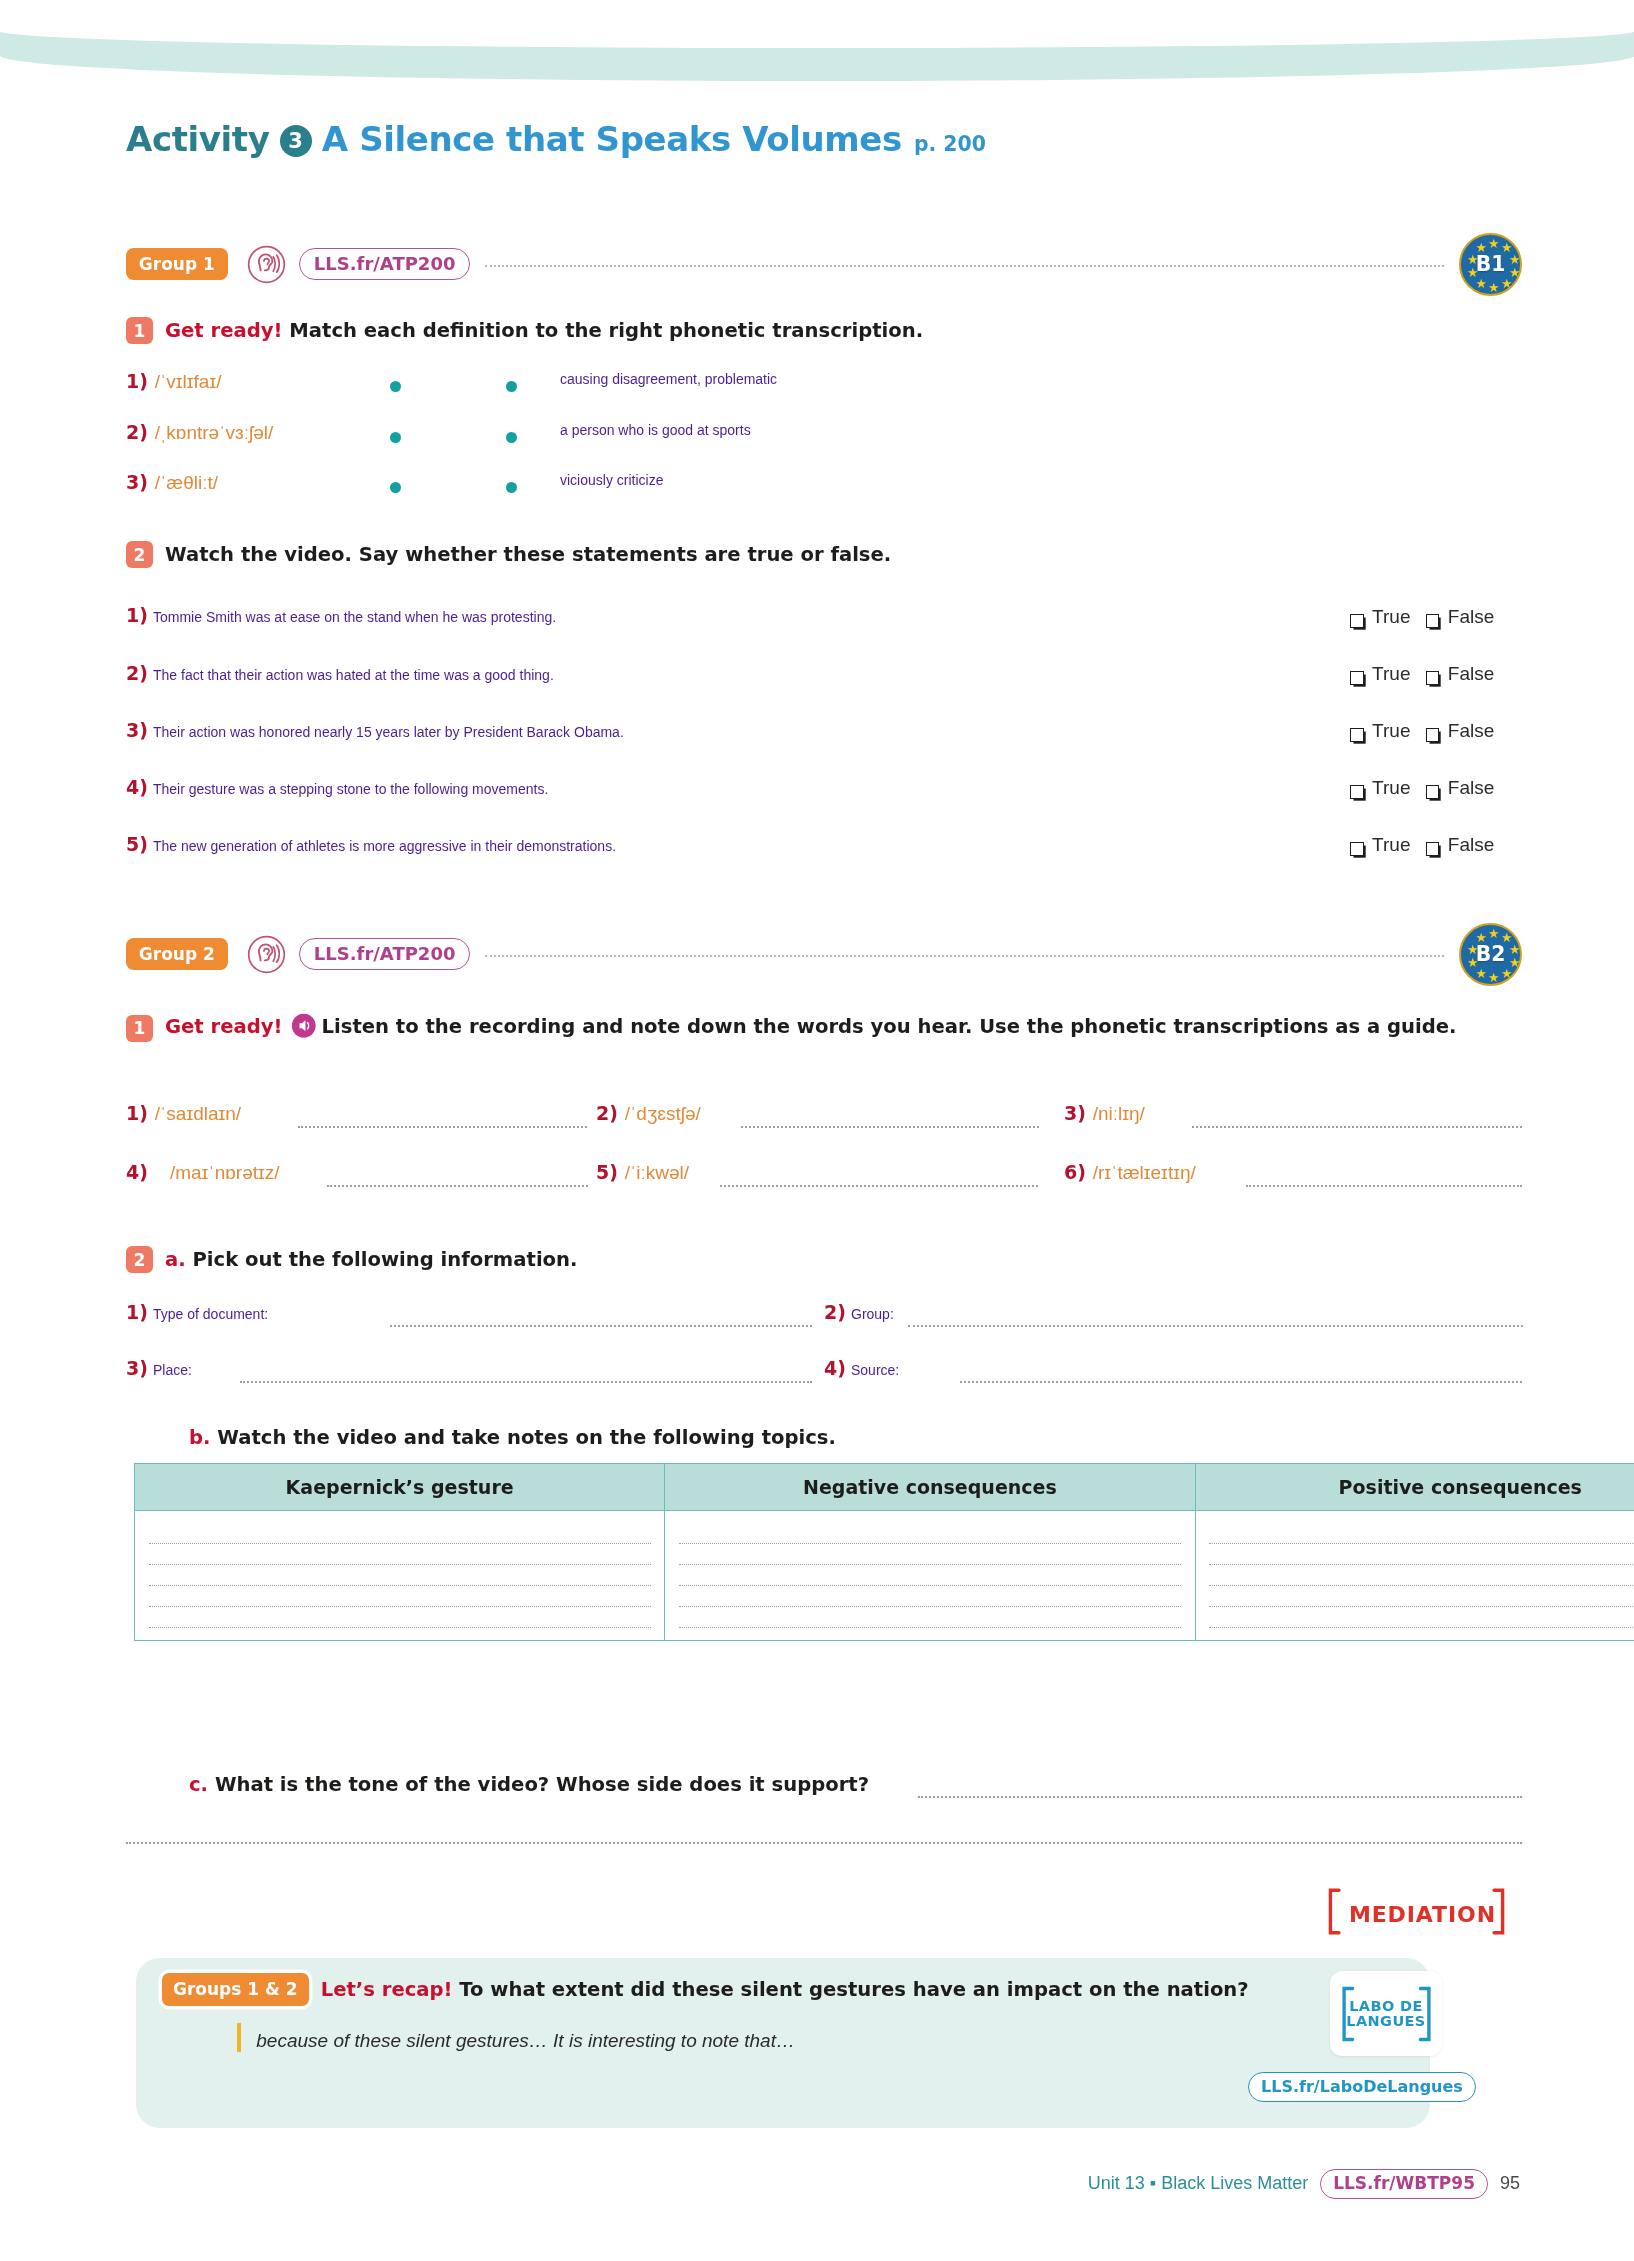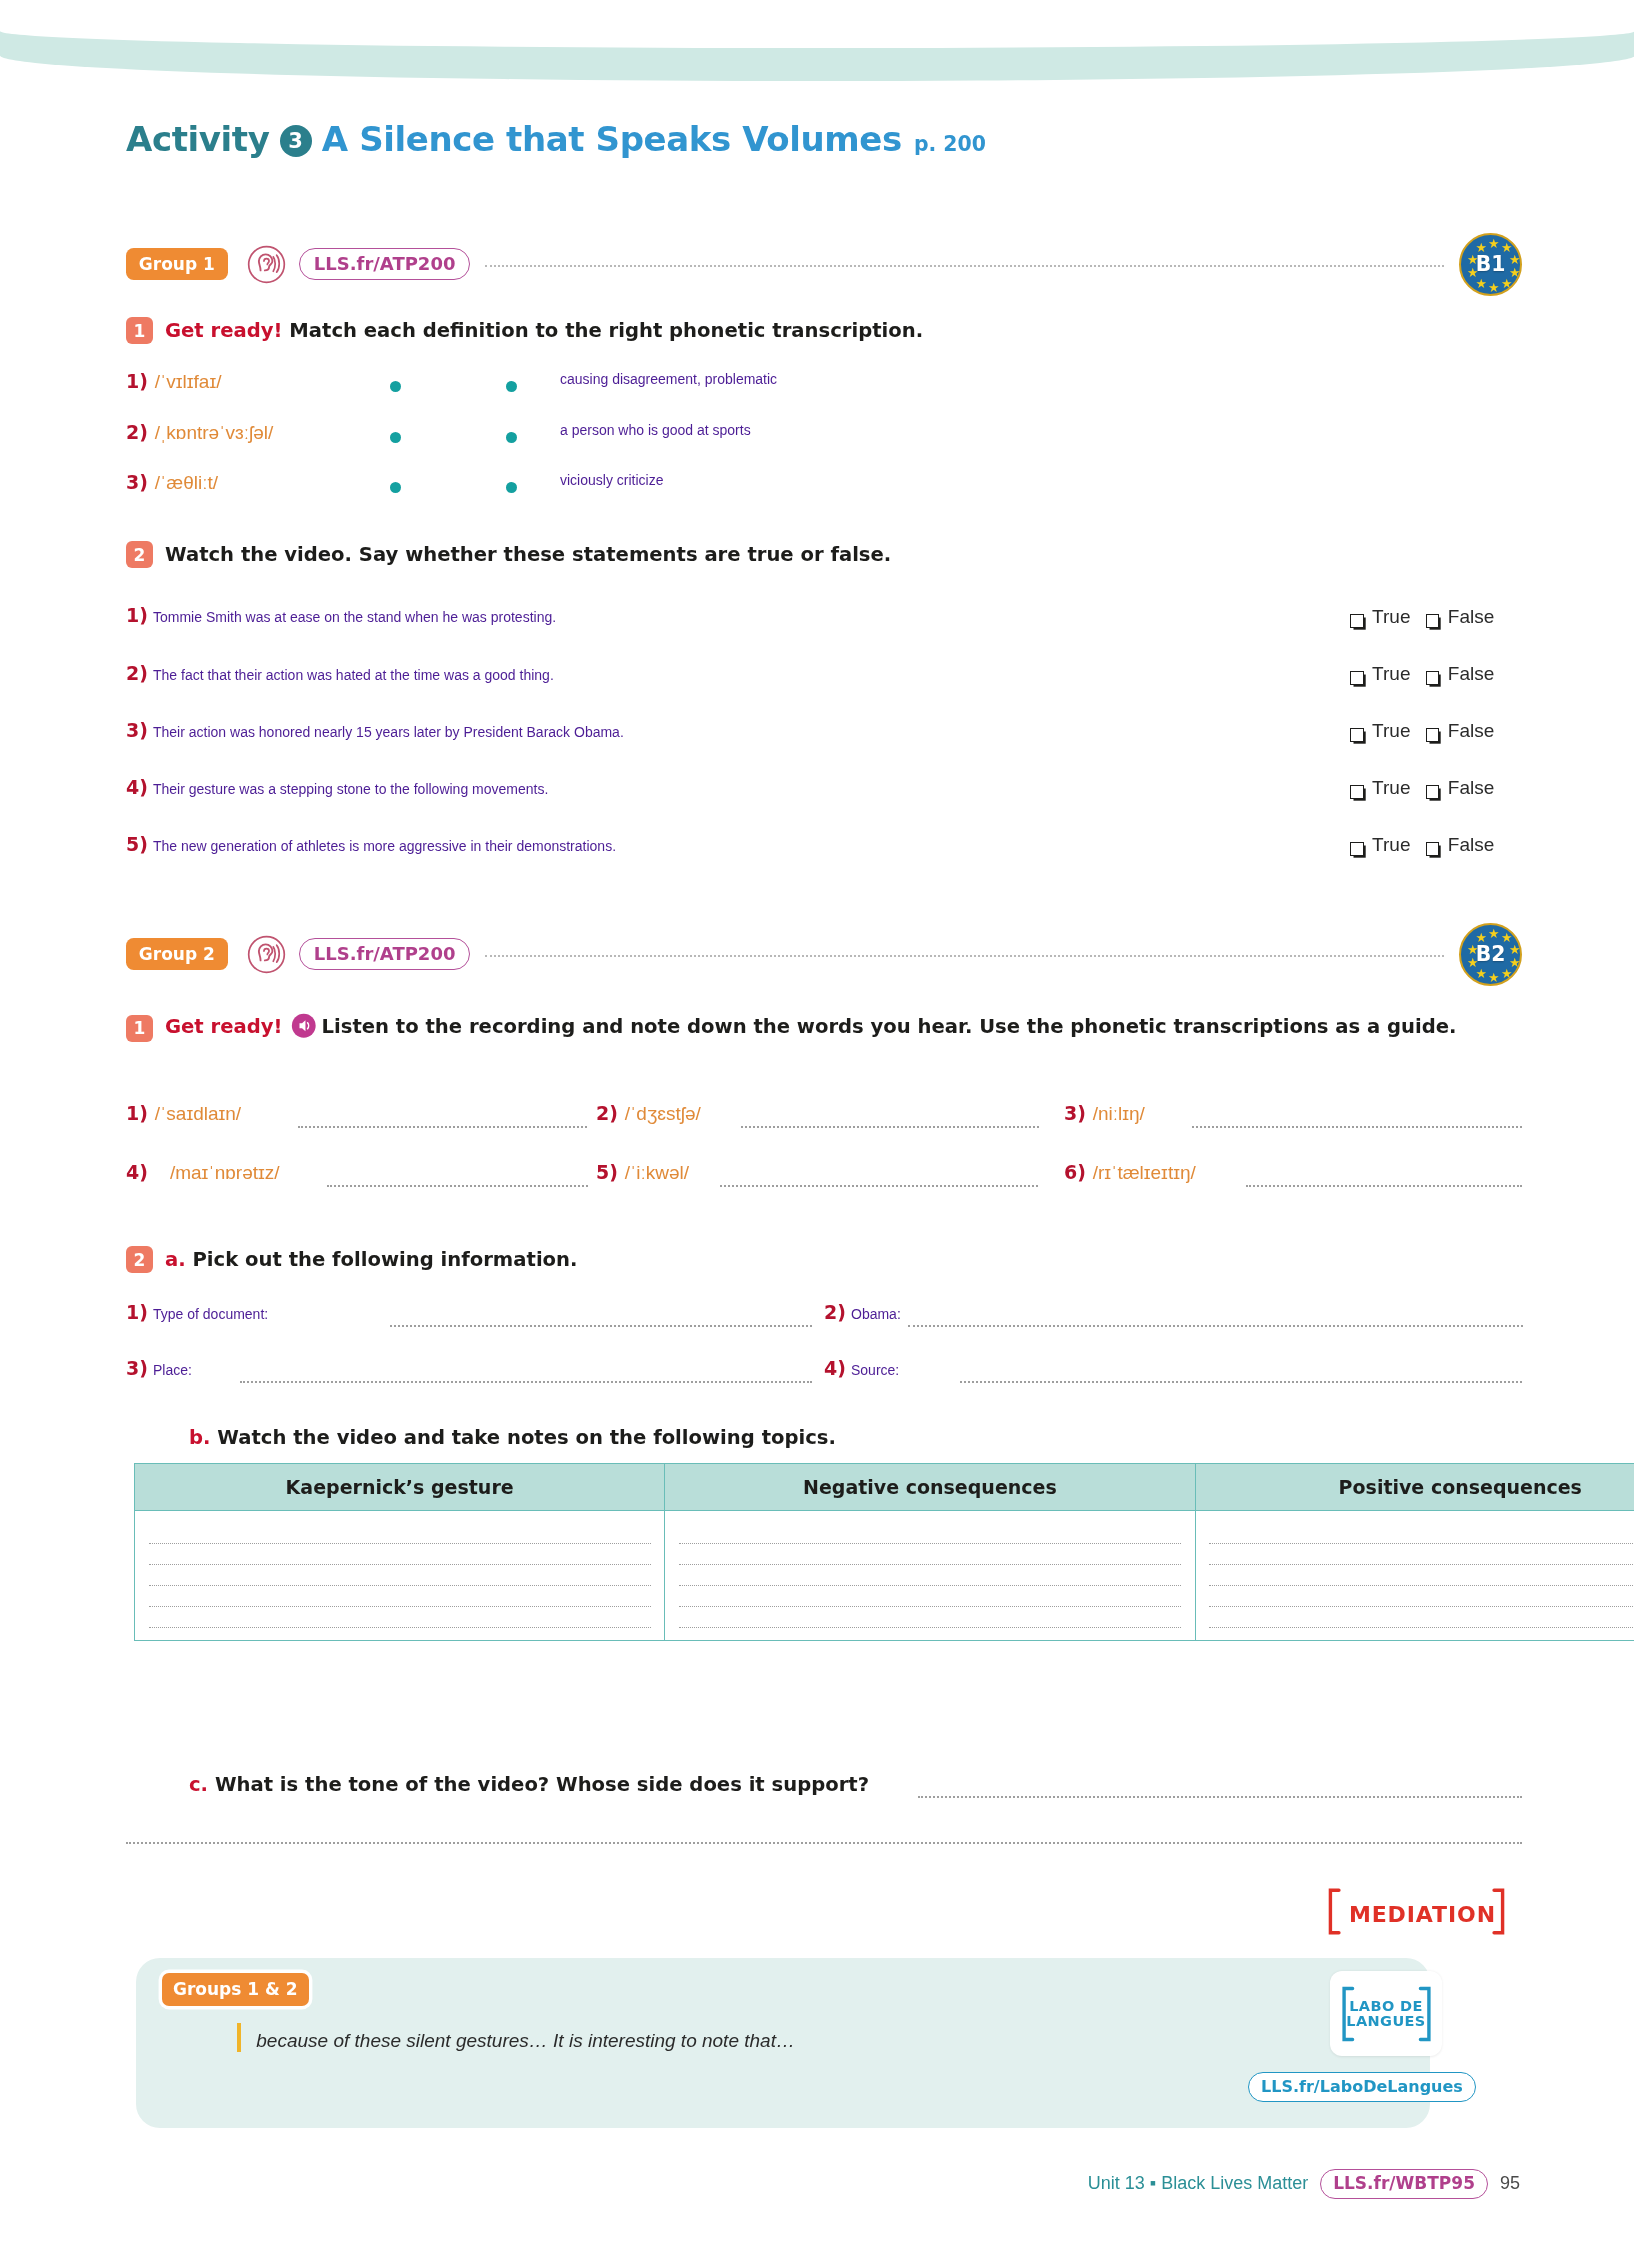--- a/index.html
+++ b/index.html
@@ -428,21 +428,21 @@
 </div>
 
 <div class="row-abs" style="left:126px;top:1301px;">
   <span class="num-red">1)</span>
   <span class="body-txt" style="margin-left:5.1px;">Type of document:</span>
 </div>
 <span class="rule" style="left:390px;top:1325px;width:422px;"></span>
 
 <div class="row-abs" style="left:824px;top:1301px;">
   <span class="num-red">2)</span>
-  <span class="body-txt" style="margin-left:5.1px;">Obama:</span>
+  <span class="body-txt" style="margin-left:5.1px;">Group:</span>
 </div>
 <span class="rule" style="left:908px;top:1325px;width:615px;"></span>
 
 <div class="row-abs" style="left:126px;top:1357px;">
   <span class="num-red">3)</span>
   <span class="body-txt" style="margin-left:5.1px;">Place:</span>
 </div>
 <span class="rule" style="left:240px;top:1381px;width:572px;"></span>
 
 <div class="row-abs" style="left:824px;top:1357px;">
@@ -495,20 +495,21 @@
     <path d="M14 6 L4 6 L4 56 L14 56" fill="none" stroke="#e03127" stroke-width="4" stroke-linecap="round"></path>
     <path d="M196 6 L206 6 L206 56 L196 56" fill="none" stroke="#e03127" stroke-width="4" stroke-linecap="round"></path>
   </svg>
   <span style="position:relative;left:8.5px;top:6.8px;">MEDIATION</span>
 </div>
 
 <div class="recap" style="top:1958px;"></div>
 
 <div class="recap-head">
   <span class="recap-pill">Groups 1 &amp; 2</span>
+  <span class="recap-title"><span class="red">Let’s recap!</span> <span>To what extent did these silent gestures have an impact on the nation?</span></span>
 </div>
 
 <div class="useful">
   <div class="txt" style="margin-top:6.8px;">because of these silent gestures… It is interesting to note that…</div>
 </div>
 
 <div class="labo-box">
   <svg width="95" height="68" viewBox="0 0 112 80" style="position:absolute;">
     <path d="M16 10 L6 10 L6 70 L16 70" fill="none" stroke="#2196c4" stroke-width="4" stroke-linecap="round"></path>
     <path d="M96 10 L106 10 L106 70 L96 70" fill="none" stroke="#2196c4" stroke-width="4" stroke-linecap="round"></path>

